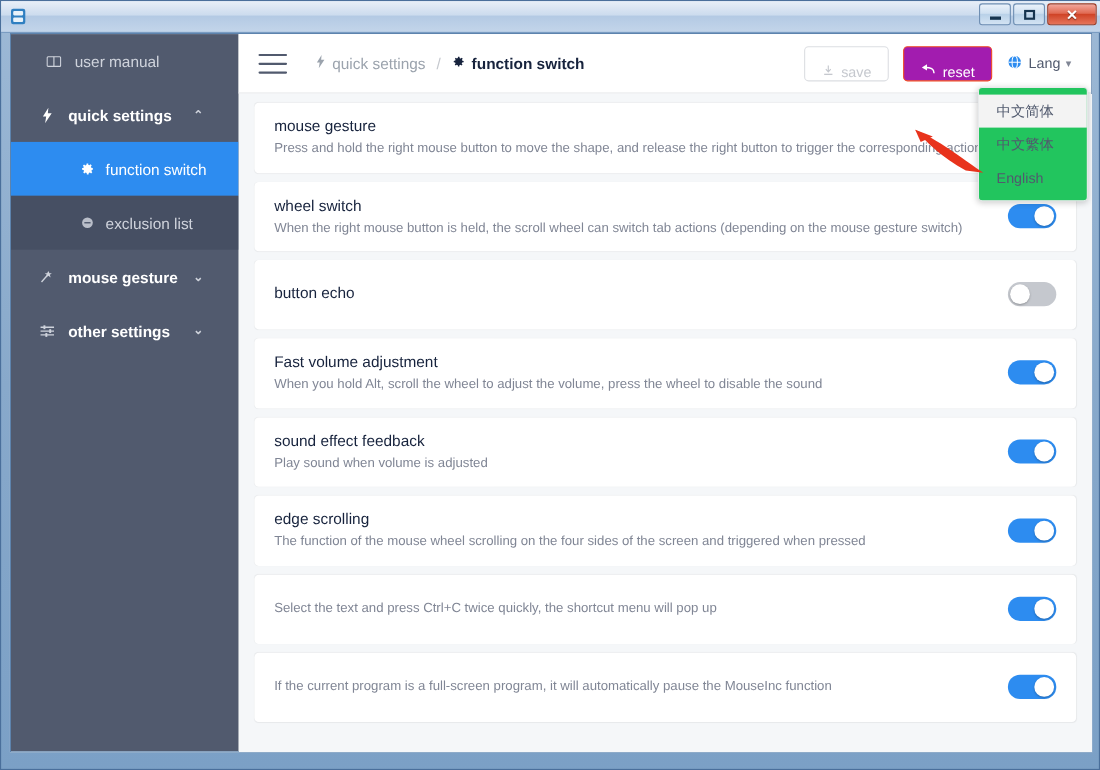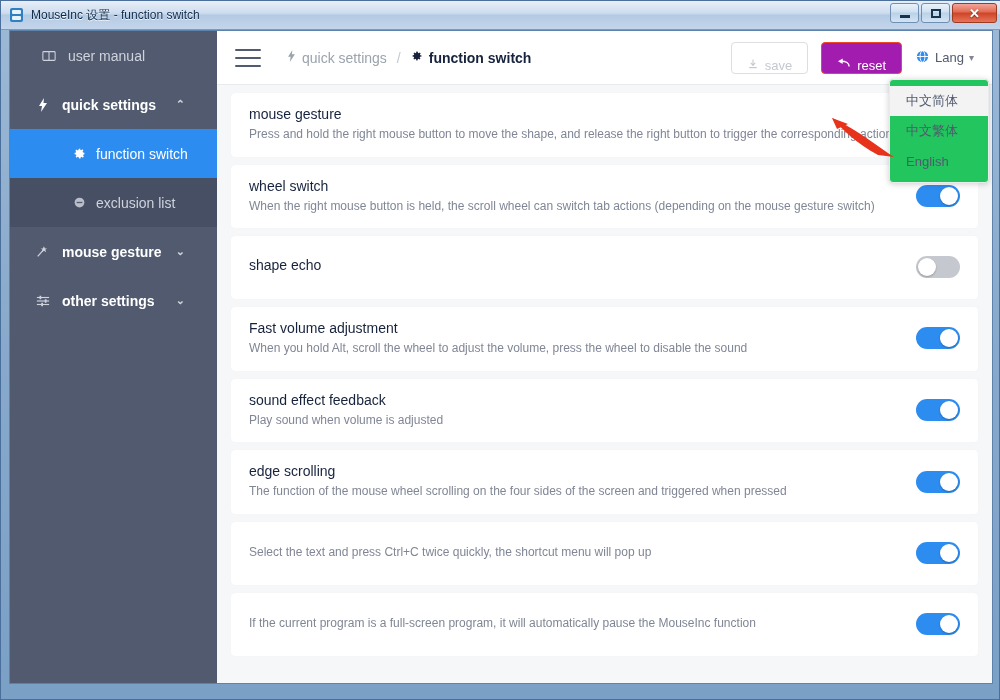--- a/index.html
+++ b/index.html
@@ -160,21 +160,20 @@
 <body>
 
 <div id="window">
 
   <div id="titlebar">
     <div id="app-icon">
       <div class="s1"></div>
         <div class="s2"></div>
         <div class="s3"></div>
     </div>
-    <div id="title-text">MouseInc 设置 - function switch</div>
     <div id="win-buttons">
       <div class="win-btn">
         <div class="glyph-min"></div>
       </div>
       <div class="win-btn">
         <div class="glyph-max"></div>
       </div>
       <div class="win-btn close">
         <div class="glyph-close">✕</div>
       </div>
@@ -334,21 +333,21 @@
             <div class="ttl">wheel switch</div>
             <div class="dsc">When the right mouse button is held, the scroll wheel can switch tab actions (depending on the mouse gesture switch)</div>
           </div>
           <div class="toggle">
               <div class="knob"></div>
             </div>
         </div>
 
         <div class="card">
           <div class="texts">
-            <div class="ttl">shape echo</div>
+            <div class="ttl">button echo</div>
           </div>
           <div class="toggle off">
               <div class="knob"></div>
             </div>
         </div>
 
         <div class="card">
           <div class="texts">
             <div class="ttl">Fast volume adjustment</div>
             <div class="dsc">When you hold Alt, scroll the wheel to adjust the volume, press the wheel to disable the sound</div>

